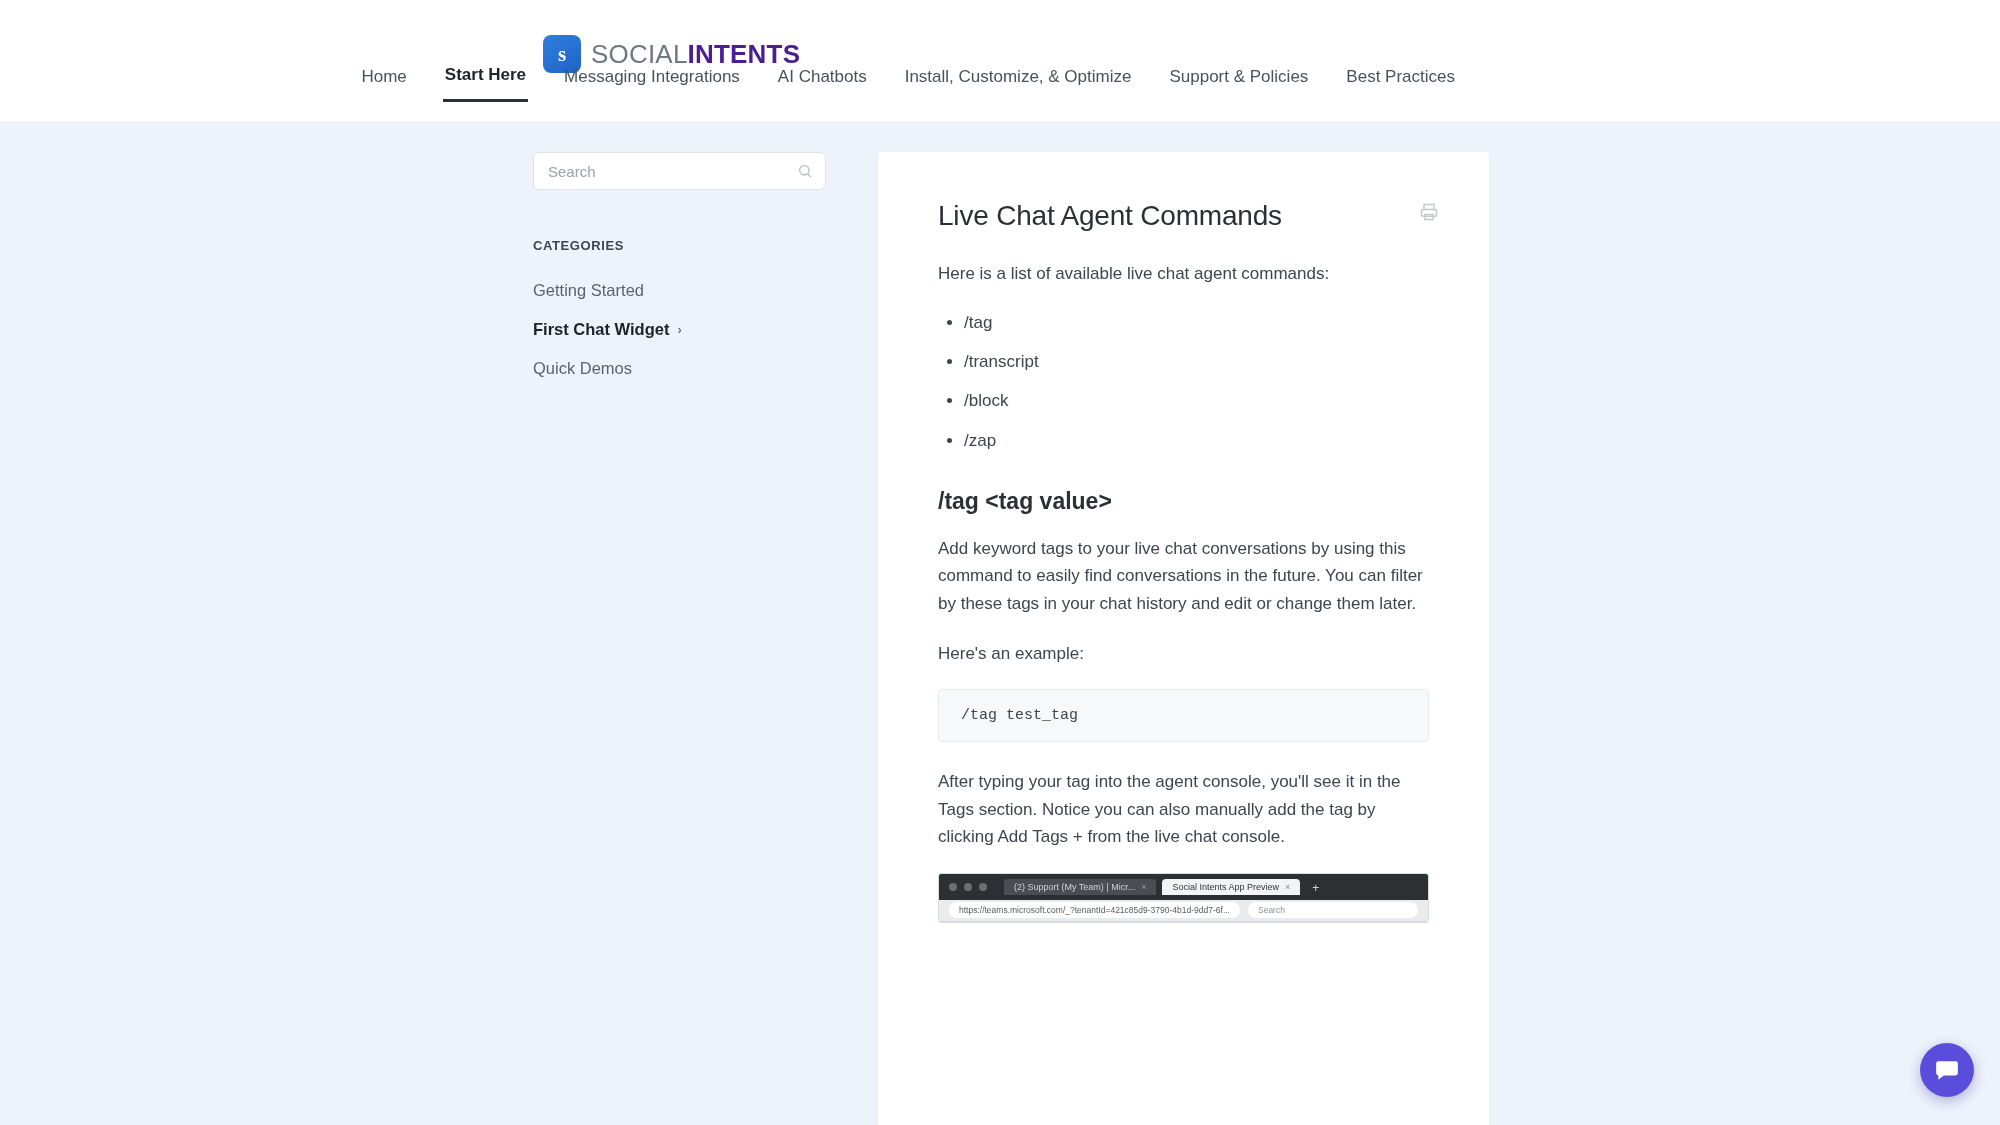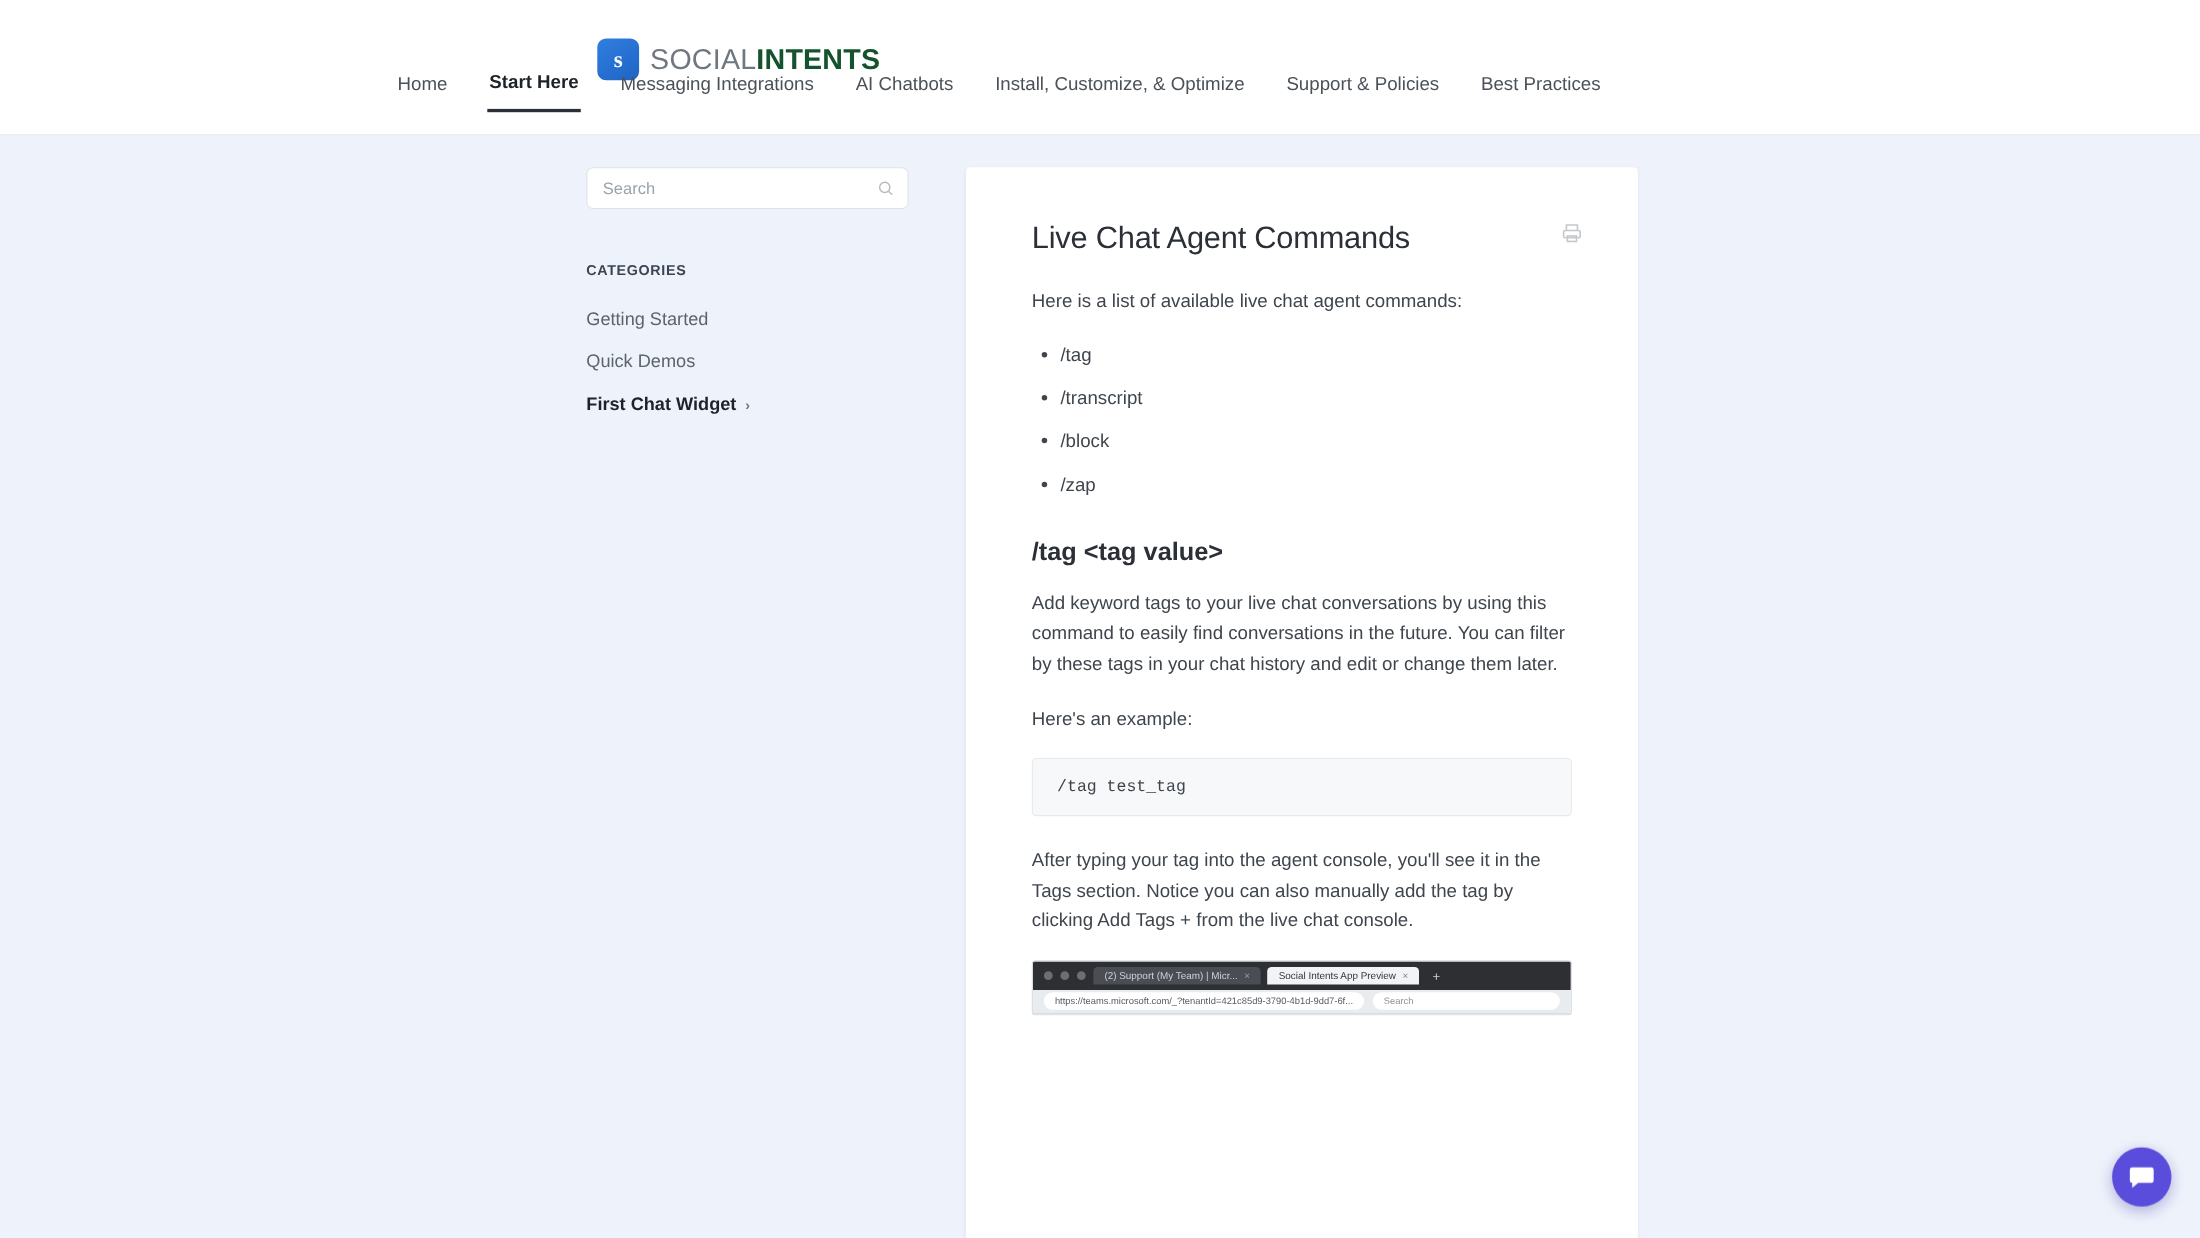--- a/index.html
+++ b/index.html
@@ -39,21 +39,21 @@
   .logo-mark {
     width: 38px; height: 38px;
     border-radius: 8px;
     background: linear-gradient(145deg,#2f7fe0 0%, #1f63c4 100%);
     display: flex; align-items: center; justify-content: center;
     color: #fff; font-size: 21px; font-weight: bold;
     font-family: "Liberation Serif", serif;
   }
   .logo-text { font-size: 26px; letter-spacing: .2px; }
   .logo-text .social { color: #6f7780; font-weight: 400; }
-  .logo-text .intents { color: #14532d; font-weight: 700; }
+  .logo-text .intents { color: #4c1d95; font-weight: 700; }
 
   .main-nav {
     position: absolute;
     right: 383px;
     bottom: 20px;
     display: flex;
     gap: 34px;
     align-items: center;
   }
   .nav-item {
@@ -199,21 +199,21 @@
   .browser-bar {
     height: 26px;
     background: #2d2f33;
     display: flex;
     align-items: center;
     padding: 0 10px;
     gap: 7px;
   }
   .dot { width: 8px; height: 8px; border-radius: 50%; }
   .dot.r { background: #6b6e73; }
-  .tabs-row { display: flex; align-items: flex-end; gap: 6px; margin-left: 0; }
+  .tabs-row { display: flex; align-items: flex-end; gap: 6px; margin-left: 10px; }
   .btab {
     background: #4a4d53;
     color: #cfd3d8;
     font-size: 9px;
     padding: 3px 10px;
     border-radius: 4px 4px 0 0;
     display: flex; align-items: center; gap: 6px;
     white-space: nowrap;
   }
   .btab.active { background: #f1f3f5; color: #33373d; }
@@ -286,26 +286,26 @@
       <svg class="search-icon" viewBox="0 0 24 24" fill="none" stroke="#7d858e" stroke-width="2">
         <circle cx="11" cy="11" r="7"></circle>
           <line x1="16.5" y1="16.5" x2="21" y2="21"></line>
       </svg>
     </div>
     <div class="cat-title">CATEGORIES</div>
     <div class="cat-list">
       <div class="cat-item">
         <span>Getting Started</span>
       </div>
-      <div class="cat-item">
-        <span>Quick Demos</span>
-      </div>
       <div class="cat-item active">
         <span>First Chat Widget</span>
         <span class="chev">›</span>
+      </div>
+      <div class="cat-item">
+        <span>Quick Demos</span>
       </div>
     </div>
   </aside>
 
   <main class="content-col">
     <article class="article-card">
 
       <svg class="print-icon" viewBox="0 0 24 24" fill="none" stroke="#808890" stroke-width="1.8">
         <polyline points="6,9 6,3 18,3 18,9"></polyline>
         <rect x="3" y="9" width="18" height="8" rx="1.5"></rect>

